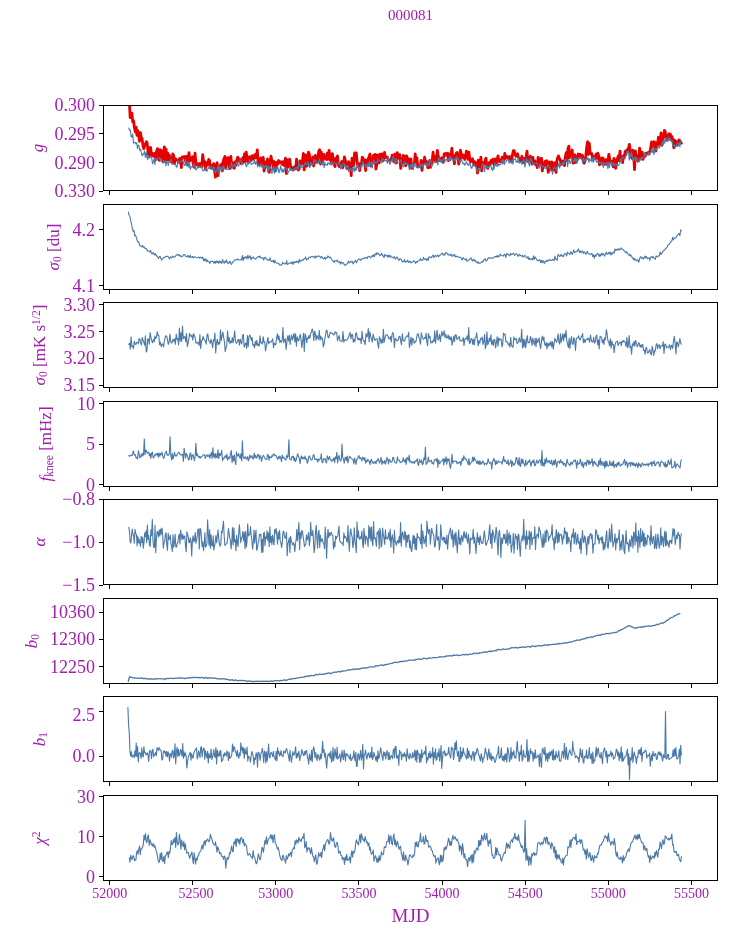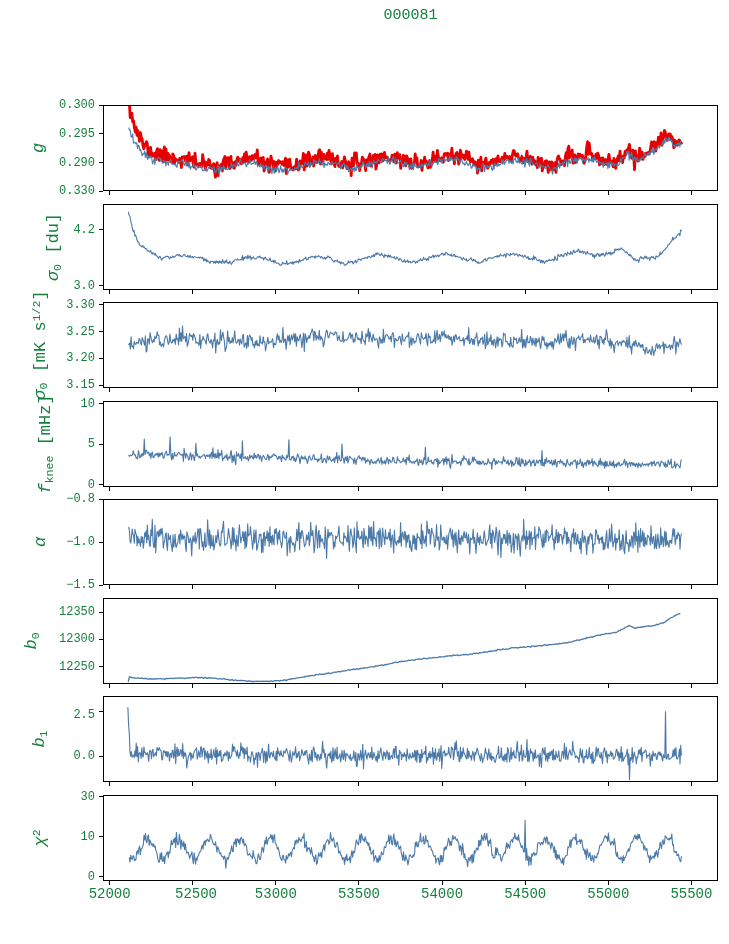--- a/index.html
+++ b/index.html
@@ -1,26 +1,26 @@
 <!DOCTYPE html>
 <html><head>
 <meta charset="utf-8">
 <style>
   html,body{margin:0;padding:0;background:#ffffff;}
   .figure{position:relative;width:729px;height:944px;background:#ffffff;
-          font-family:Liberation Mono, monospace;color:#15803d;overflow:hidden;}
+          font-family:Liberation Serif, serif;color:#a21caf;overflow:hidden;}
   .title{position:absolute;top:7px;left:103px;width:615px;text-align:center;
          font-size:15px;}
   .panel{position:absolute;left:103px;width:615px;height:86px;}
   .frame{position:absolute;left:0;top:0;width:615px;height:86px;
          border:1px solid #000;box-sizing:border-box;pointer-events:none;}
   svg.plot{position:absolute;left:0;top:0;display:block;}
   .ytick-mark{position:absolute;left:-4px;width:4px;height:1px;background:#000;}
   .ytick-label{position:absolute;left:-88px;width:80px;text-align:right;
-               font-size:12px;line-height:18px;}
+               font-size:18px;line-height:18px;}
   .xtick-mark{position:absolute;top:86px;width:1px;height:4px;background:#000;}
   .xtick-label{position:absolute;top:91px;width:70px;text-align:center;
                font-size:14px;}
   .ylabel{position:absolute;top:43px;white-space:nowrap;font-size:17px;
           transform:translate(-50%,-50%) rotate(-90deg);}
   .it{font-style:italic;}
   .sub{font-size:68%;vertical-align:-18%;}
   .sup{font-size:68%;vertical-align:40%;}
   .xlabel{position:absolute;top:905px;left:103px;width:615px;text-align:center;
           font-size:19px;}
@@ -54,21 +54,21 @@
         <div class="xtick-mark" style="left: 504.797px;"></div>
         <div class="xtick-mark" style="left: 587.905px;"></div>
         <div class="ylabel" style="left: -65px;"><span class="it">g</span></div>
       </div>
       <div class="panel" style="top: 203.5px;">
         <svg width="615" height="86" class="plot">
           <path d="M25.4,8.1L26.2,11.5L27.0,12.5L27.8,17.4L28.6,20.2L29.4,25.0L30.2,27.4L31.0,26.4L31.8,32.0L32.6,31.1L33.3,33.3L34.1,36.3L34.9,37.9L35.7,37.8L36.5,41.0L37.3,41.8L38.1,42.0L38.9,43.0L39.7,41.4L40.5,43.4L41.3,42.9L42.0,44.6L42.8,44.6L43.6,44.7L44.4,47.0L45.2,46.9L46.0,47.5L46.8,48.0L47.6,46.3L48.4,49.2L49.2,50.1L50.0,48.6L50.7,49.1L51.5,51.0L52.3,49.4L53.1,51.5L53.9,52.0L54.7,52.8L55.5,54.4L56.3,52.8L57.1,52.3L57.9,54.4L58.7,56.3L59.4,54.3L60.2,54.3L61.0,53.4L61.8,53.4L62.6,52.6L63.4,52.2L64.2,52.5L65.0,52.3L65.8,53.7L66.6,54.9L67.4,52.8L68.2,53.8L68.9,53.6L69.7,52.0L70.5,53.1L71.3,52.9L72.1,52.7L72.9,51.5L73.7,51.0L74.5,50.3L75.3,51.5L76.1,50.5L76.9,52.2L77.6,51.6L78.4,52.6L79.2,52.8L80.0,51.5L80.8,50.5L81.6,50.5L82.4,52.1L83.2,52.5L84.0,52.6L84.8,51.3L85.6,53.2L86.3,53.4L87.1,51.3L87.9,53.4L88.7,53.2L89.5,52.4L90.3,53.9L91.1,52.7L91.9,52.8L92.7,53.2L93.5,53.5L94.3,53.7L95.1,53.4L95.8,53.0L96.6,54.1L97.4,53.1L98.2,53.7L99.0,54.3L99.8,53.2L100.6,56.9L101.4,54.9L102.2,56.9L103.0,54.8L103.8,57.9L104.5,56.3L105.3,57.8L106.1,57.7L106.9,59.4L107.7,57.2L108.5,57.5L109.3,57.4L110.1,57.5L110.9,59.3L111.7,57.4L112.5,59.2L113.2,56.7L114.0,58.6L114.8,57.4L115.6,59.3L116.4,56.9L117.2,58.7L118.0,57.4L118.8,59.5L119.6,55.5L120.4,57.9L121.2,59.3L121.9,57.1L122.7,58.2L123.5,55.9L124.3,59.1L125.1,58.5L125.9,59.6L126.7,57.2L127.5,58.2L128.3,60.4L129.1,59.2L129.9,57.8L130.7,57.3L131.4,56.4L132.2,55.7L133.0,55.7L133.8,56.0L134.6,54.9L135.4,56.0L136.2,56.0L137.0,56.0L137.8,55.5L138.6,55.8L139.4,51.5L140.1,56.7L140.9,53.0L141.7,54.7L142.5,52.7L143.3,52.8L144.1,54.9L144.9,51.1L145.7,54.3L146.5,52.9L147.3,51.8L148.1,55.8L148.8,53.6L149.6,54.1L150.4,52.9L151.2,54.3L152.0,54.8L152.8,55.2L153.6,54.0L154.4,53.1L155.2,52.5L156.0,53.5L156.8,51.9L157.6,53.8L158.3,53.9L159.1,54.2L159.9,53.7L160.7,56.2L161.5,53.7L162.3,53.2L163.1,55.0L163.9,55.1L164.7,56.1L165.5,56.0L166.3,56.2L167.0,53.9L167.8,56.9L168.6,57.5L169.4,57.5L170.2,56.2L171.0,59.0L171.8,56.3L172.6,58.0L173.4,59.3L174.2,59.1L175.0,59.2L175.7,59.2L176.5,61.0L177.3,60.9L178.1,61.4L178.9,60.4L179.7,58.3L180.5,59.7L181.3,59.7L182.1,59.6L182.9,60.0L183.7,56.7L184.4,60.5L185.2,60.0L186.0,59.4L186.8,59.2L187.6,58.5L188.4,59.4L189.2,57.7L190.0,60.4L190.8,57.8L191.6,58.8L192.4,57.5L193.2,58.4L193.9,57.1L194.7,57.7L195.5,58.9L196.3,55.5L197.1,57.8L197.9,56.5L198.7,56.6L199.5,55.8L200.3,56.1L201.1,54.8L201.9,54.5L202.6,53.0L203.4,55.9L204.2,55.1L205.0,55.4L205.8,53.2L206.6,53.3L207.4,53.6L208.2,52.7L209.0,52.1L209.8,53.0L210.6,52.9L211.3,52.6L212.1,54.3L212.9,51.9L213.7,53.0L214.5,52.8L215.3,51.9L216.1,52.1L216.9,52.6L217.7,54.0L218.5,52.5L219.3,53.3L220.0,54.6L220.8,54.7L221.6,53.3L222.4,55.4L223.2,53.5L224.0,54.0L224.8,51.9L225.6,52.6L226.4,53.7L227.2,53.0L228.0,54.2L228.8,55.4L229.5,56.8L230.3,57.1L231.1,58.3L231.9,56.4L232.7,56.7L233.5,57.2L234.3,56.0L235.1,58.3L235.9,58.3L236.7,57.7L237.5,60.1L238.2,57.9L239.0,59.3L239.8,58.8L240.6,58.9L241.4,61.2L242.2,60.9L243.0,61.0L243.8,59.7L244.6,59.7L245.4,57.0L246.2,58.9L246.9,58.4L247.7,57.4L248.5,58.0L249.3,57.4L250.1,59.9L250.9,58.3L251.7,57.5L252.5,56.2L253.3,58.9L254.1,57.4L254.9,56.2L255.7,54.9L256.4,55.4L257.2,55.3L258.0,56.5L258.8,54.9L259.6,54.8L260.4,54.3L261.2,54.6L262.0,53.6L262.8,53.9L263.6,53.7L264.4,54.3L265.1,52.3L265.9,52.5L266.7,52.8L267.5,53.8L268.3,52.8L269.1,51.6L269.9,52.8L270.7,50.5L271.5,52.5L272.3,50.2L273.1,49.0L273.8,50.8L274.6,48.9L275.4,49.8L276.2,50.3L277.0,51.6L277.8,51.0L278.6,49.3L279.4,51.3L280.2,51.8L281.0,53.6L281.8,50.3L282.5,51.9L283.3,51.7L284.1,51.3L284.9,53.2L285.7,51.0L286.5,52.9L287.3,51.4L288.1,53.4L288.9,52.9L289.7,53.4L290.5,53.9L291.3,52.6L292.0,54.6L292.8,55.1L293.6,53.0L294.4,53.7L295.2,55.1L296.0,56.4L296.8,54.6L297.6,54.7L298.4,56.0L299.2,57.7L300.0,57.4L300.7,57.6L301.5,55.6L302.3,58.4L303.1,57.4L303.9,57.8L304.7,56.1L305.5,58.5L306.3,57.7L307.1,57.3L307.9,59.0L308.7,58.1L309.4,58.1L310.2,57.3L311.0,56.8L311.8,57.8L312.6,59.3L313.4,57.6L314.2,58.3L315.0,56.7L315.8,56.8L316.6,56.8L317.4,54.6L318.1,56.0L318.9,56.4L319.7,56.2L320.5,53.3L321.3,55.4L322.1,55.1L322.9,54.8L323.7,56.4L324.5,54.5L325.3,56.3L326.1,52.6L326.9,53.1L327.6,53.4L328.4,53.6L329.2,52.3L330.0,51.0L330.8,53.7L331.6,52.1L332.4,51.4L333.2,52.7L334.0,52.0L334.8,51.0L335.6,52.7L336.3,51.8L337.1,51.0L337.9,50.5L338.7,49.4L339.5,49.2L340.3,51.1L341.1,49.9L341.9,51.1L342.7,48.6L343.5,48.6L344.3,49.3L345.0,50.9L345.8,50.3L346.6,51.0L347.4,51.4L348.2,50.0L349.0,52.3L349.8,52.1L350.6,50.8L351.4,50.4L352.2,53.0L353.0,51.9L353.8,52.8L354.5,52.6L355.3,53.1L356.1,53.1L356.9,53.2L357.7,53.3L358.5,54.9L359.3,56.0L360.1,53.6L360.9,54.6L361.7,55.2L362.5,55.8L363.2,54.7L364.0,57.3L364.8,56.7L365.6,56.2L366.4,55.5L367.2,54.9L368.0,53.8L368.8,55.7L369.6,57.0L370.4,55.2L371.2,56.8L371.9,55.8L372.7,57.8L373.5,57.5L374.3,59.1L375.1,57.8L375.9,59.4L376.7,59.1L377.5,59.0L378.3,58.4L379.1,57.2L379.9,58.2L380.6,55.9L381.4,55.6L382.2,54.6L383.0,57.1L383.8,56.8L384.6,55.1L385.4,53.8L386.2,54.3L387.0,53.8L387.8,54.1L388.6,54.0L389.4,54.1L390.1,54.1L390.9,53.4L391.7,52.5L392.5,52.6L393.3,53.0L394.1,51.4L394.9,53.2L395.7,51.7L396.5,52.3L397.3,50.0L398.1,51.1L398.8,51.8L399.6,51.8L400.4,52.1L401.2,50.3L402.0,50.5L402.8,53.5L403.6,49.7L404.4,49.7L405.2,50.5L406.0,50.9L406.8,51.9L407.5,49.3L408.3,50.7L409.1,50.3L409.9,49.8L410.7,49.1L411.5,51.4L412.3,50.9L413.1,49.7L413.9,49.9L414.7,51.7L415.5,52.2L416.3,50.3L417.0,51.0L417.8,51.8L418.6,52.1L419.4,51.3L420.2,53.2L421.0,52.6L421.8,51.3L422.6,52.1L423.4,53.9L424.2,53.9L425.0,52.5L425.7,55.4L426.5,54.2L427.3,55.7L428.1,54.9L428.9,54.5L429.7,56.1L430.5,51.9L431.3,55.4L432.1,52.9L432.9,54.1L433.7,55.9L434.4,56.1L435.2,56.8L436.0,55.8L436.8,55.9L437.6,58.6L438.4,56.2L439.2,58.8L440.0,56.4L440.8,58.3L441.6,59.3L442.4,57.3L443.1,57.6L443.9,56.3L444.7,57.4L445.5,56.5L446.3,55.4L447.1,56.4L447.9,56.4L448.7,56.5L449.5,55.3L450.3,55.8L451.1,56.9L451.9,52.1L452.6,54.7L453.4,55.7L454.2,56.2L455.0,50.4L455.8,51.3L456.6,52.5L457.4,51.8L458.2,50.3L459.0,52.3L459.8,51.6L460.6,52.7L461.3,49.9L462.1,49.8L462.9,49.6L463.7,51.9L464.5,48.1L465.3,49.2L466.1,49.5L466.9,50.6L467.7,47.6L468.5,49.1L469.3,50.4L470.0,48.4L470.8,46.0L471.6,48.7L472.4,48.1L473.2,47.3L474.0,47.7L474.8,46.0L475.6,45.2L476.4,48.4L477.2,46.9L478.0,48.8L478.7,47.7L479.5,46.9L480.3,49.4L481.1,47.8L481.9,48.1L482.7,50.3L483.5,49.4L484.3,47.3L485.1,49.6L485.9,49.7L486.7,50.1L487.5,50.6L488.2,49.6L489.0,49.5L489.8,52.7L490.6,50.8L491.4,54.1L492.2,51.0L493.0,52.2L493.8,50.2L494.6,49.3L495.4,50.4L496.2,52.6L496.9,50.2L497.7,52.1L498.5,49.6L499.3,51.0L500.1,49.2L500.9,50.8L501.7,52.2L502.5,50.0L503.3,48.1L504.1,50.2L504.9,50.0L505.6,48.5L506.4,49.8L507.2,47.9L508.0,51.0L508.8,48.8L509.6,49.8L510.4,48.0L511.2,49.0L512.0,44.9L512.8,46.6L513.6,45.4L514.4,45.0L515.1,46.1L515.9,44.8L516.7,45.8L517.5,45.0L518.3,43.9L519.1,45.3L519.9,45.4L520.7,46.5L521.5,46.8L522.3,48.4L523.1,48.6L523.8,47.7L524.6,49.6L525.4,50.2L526.2,51.8L527.0,50.1L527.8,52.1L528.6,51.8L529.4,54.3L530.2,54.0L531.0,56.2L531.8,54.5L532.5,55.6L533.3,57.0L534.1,56.1L534.9,55.8L535.7,58.3L536.5,55.5L537.3,52.8L538.1,52.8L538.9,54.5L539.7,53.6L540.5,55.1L541.2,53.8L542.0,52.0L542.8,54.1L543.6,52.6L544.4,54.8L545.2,54.1L546.0,53.6L546.8,56.3L547.6,53.7L548.4,52.5L549.2,53.7L550.0,52.5L550.7,53.9L551.5,54.2L552.3,55.3L553.1,51.8L553.9,52.7L554.7,53.0L555.5,51.9L556.3,51.9L557.1,48.0L557.9,50.6L558.7,49.0L559.4,48.9L560.2,46.8L561.0,46.1L561.8,46.1L562.6,44.4L563.4,44.0L564.2,43.0L565.0,40.7L565.8,40.8L566.6,39.6L567.4,38.5L568.1,37.5L568.9,36.8L569.7,33.2L570.5,35.9L571.3,34.1L572.1,34.0L572.9,34.0L573.7,32.0L574.5,31.1L575.3,30.0L576.1,29.5L576.9,31.8L577.6,26.0L578.4,26.6" fill="none" stroke="#4b79a8" stroke-width="1.1" stroke-linejoin="round" stroke-linecap="round"></path>
         </svg>
         <div class="frame"></div>
         <div class="ytick-mark" style="top: 81.5909px;"></div>
-        <div class="ytick-label" style="top: 73.0909px;">3.0</div>
+        <div class="ytick-label" style="top: 73.0909px;">4.1</div>
         <div class="ytick-mark" style="top: 25.7468px;"></div>
         <div class="ytick-label" style="top: 17.2468px;">4.2</div>
         <div class="xtick-mark" style="left: 6.14865px;"></div>
         <div class="xtick-mark" style="left: 89.2568px;"></div>
         <div class="xtick-mark" style="left: 172.365px;"></div>
         <div class="xtick-mark" style="left: 255.473px;"></div>
         <div class="xtick-mark" style="left: 338.581px;"></div>
         <div class="xtick-mark" style="left: 421.689px;"></div>
         <div class="xtick-mark" style="left: 504.797px;"></div>
         <div class="xtick-mark" style="left: 587.905px;"></div>
@@ -142,21 +142,21 @@
       <div class="panel" style="top: 597.5px;">
         <svg width="615" height="86" class="plot">
           <path d="M25.3,83.4L26.4,79.0L27.5,78.9L28.6,79.5L29.7,79.8L30.8,79.8L31.9,80.0L33.0,80.2L34.1,80.2L35.2,80.0L36.3,80.3L37.4,80.3L38.5,79.9L39.6,80.5L40.7,80.5L41.8,80.5L42.9,80.4L44.1,81.0L45.2,81.1L46.3,80.7L47.4,81.0L48.5,80.8L49.6,81.1L50.7,80.9L51.8,81.1L52.9,80.6L54.0,80.8L55.1,80.9L56.2,80.7L57.3,80.6L58.4,80.9L59.5,80.8L60.6,80.8L61.7,81.6L62.8,80.6L63.9,80.5L65.1,80.7L66.2,80.4L67.3,80.4L68.4,80.4L69.5,80.3L70.6,80.6L71.7,80.0L72.8,80.4L73.9,80.2L75.0,80.1L76.1,79.9L77.2,80.1L78.3,79.9L79.4,80.2L80.5,80.2L81.6,80.7L82.7,80.2L83.8,80.2L84.9,79.8L86.1,80.1L87.2,79.5L88.3,79.9L89.4,79.5L90.5,79.4L91.6,79.6L92.7,79.4L93.8,79.3L94.9,80.0L96.0,79.4L97.1,79.9L98.2,79.4L99.3,79.4L100.4,80.3L101.5,80.0L102.6,79.4L103.7,80.3L104.8,80.0L105.9,80.0L107.1,80.0L108.2,79.9L109.3,79.9L110.4,80.4L111.5,80.1L112.6,80.2L113.7,80.7L114.8,80.8L115.9,80.7L117.0,80.8L118.1,80.9L119.2,81.1L120.3,80.6L121.4,80.6L122.5,81.5L123.6,81.4L124.7,81.3L125.8,82.0L126.9,81.8L128.1,82.1L129.2,81.5L130.3,82.5L131.4,82.3L132.5,81.9L133.6,82.5L134.7,82.6L135.8,82.4L136.9,82.7L138.0,82.3L139.1,82.5L140.2,82.7L141.3,82.7L142.4,82.9L143.5,82.9L144.6,83.6L145.7,83.0L146.8,83.0L147.9,83.3L149.0,83.5L150.2,83.4L151.3,83.5L152.4,83.4L153.5,83.1L154.6,83.5L155.7,83.2L156.8,83.6L157.9,83.2L159.0,83.7L160.1,83.2L161.2,83.5L162.3,83.1L163.4,83.4L164.5,83.2L165.6,83.5L166.7,83.3L167.8,83.0L168.9,83.2L170.0,83.5L171.2,82.7L172.3,82.7L173.4,82.9L174.5,82.6L175.6,82.7L176.7,83.0L177.8,82.4L178.9,82.6L180.0,82.3L181.1,82.0L182.2,81.8L183.3,82.7L184.4,81.8L185.5,81.3L186.6,81.3L187.7,80.9L188.8,81.0L189.9,80.5L191.0,80.7L192.2,80.5L193.3,80.2L194.4,79.8L195.5,79.8L196.6,79.7L197.7,79.4L198.8,79.4L199.9,79.1L201.0,79.2L202.1,78.3L203.2,78.5L204.3,78.2L205.4,77.8L206.5,78.0L207.6,77.7L208.7,77.5L209.8,77.7L210.9,77.6L212.0,77.1L213.2,76.4L214.3,76.7L215.4,76.8L216.5,75.9L217.6,76.3L218.7,76.4L219.8,76.2L220.9,76.3L222.0,75.9L223.1,75.4L224.2,75.7L225.3,74.9L226.4,75.1L227.5,75.6L228.6,75.1L229.7,74.9L230.8,74.2L231.9,74.1L233.0,74.3L234.2,73.9L235.3,73.7L236.4,73.5L237.5,74.0L238.6,73.1L239.7,73.0L240.8,73.1L241.9,72.9L243.0,72.6L244.1,72.3L245.2,71.7L246.3,72.2L247.4,71.9L248.5,71.7L249.6,71.5L250.7,70.9L251.8,71.7L252.9,71.0L254.0,71.0L255.2,70.8L256.3,71.2L257.4,70.4L258.5,70.5L259.6,70.1L260.7,69.9L261.8,70.0L262.9,69.9L264.0,69.8L265.1,69.5L266.2,69.1L267.3,68.9L268.4,68.9L269.5,68.8L270.6,68.8L271.7,68.9L272.8,67.6L273.9,67.8L275.0,68.0L276.2,67.4L277.3,67.4L278.4,67.0L279.5,66.9L280.6,67.7L281.7,66.9L282.8,66.4L283.9,66.6L285.0,66.1L286.1,65.9L287.2,65.7L288.3,65.4L289.4,65.0L290.5,65.0L291.6,64.4L292.7,64.0L293.8,64.6L294.9,64.4L296.0,63.7L297.1,63.9L298.3,63.2L299.4,63.5L300.5,63.3L301.6,63.1L302.7,63.1L303.8,63.0L304.9,62.5L306.0,62.1L307.1,62.3L308.2,62.2L309.3,62.1L310.4,62.1L311.5,62.4L312.6,61.4L313.7,61.3L314.8,61.3L315.9,60.9L317.0,61.1L318.1,61.3L319.3,61.2L320.4,60.2L321.5,60.4L322.6,60.4L323.7,60.8L324.8,60.5L325.9,59.9L327.0,60.2L328.1,60.1L329.2,59.9L330.3,59.5L331.4,59.7L332.5,59.7L333.6,59.6L334.7,59.4L335.8,59.2L336.9,58.7L338.0,58.8L339.1,58.8L340.3,58.9L341.4,58.9L342.5,58.4L343.6,57.9L344.7,58.1L345.8,57.9L346.9,57.7L348.0,57.8L349.1,58.0L350.2,56.9L351.3,57.4L352.4,57.4L353.5,57.2L354.6,56.9L355.7,57.6L356.8,57.4L357.9,57.1L359.0,56.9L360.1,56.5L361.3,56.8L362.4,56.4L363.5,56.5L364.6,56.8L365.7,56.7L366.8,56.1L367.9,56.1L369.0,56.0L370.1,55.8L371.2,55.1L372.3,55.7L373.4,55.0L374.5,55.4L375.6,55.5L376.7,54.6L377.8,54.9L378.9,54.7L380.0,54.3L381.1,54.0L382.3,54.0L383.4,54.1L384.5,54.1L385.6,53.4L386.7,53.1L387.8,53.7L388.9,52.8L390.0,53.1L391.1,52.8L392.2,52.4L393.3,52.9L394.4,51.5L395.5,51.7L396.6,51.5L397.7,51.8L398.8,51.6L399.9,50.9L401.0,51.2L402.1,51.4L403.3,51.1L404.4,51.1L405.5,51.1L406.6,50.5L407.7,50.2L408.8,49.7L409.9,49.7L411.0,49.9L412.1,49.7L413.2,49.5L414.3,50.1L415.4,49.7L416.5,49.5L417.6,49.2L418.7,49.4L419.8,49.0L420.9,48.8L422.0,49.3L423.1,49.1L424.2,48.7L425.4,48.7L426.5,48.6L427.6,49.3L428.7,48.0L429.8,48.2L430.9,48.2L432.0,48.7L433.1,48.2L434.2,48.1L435.3,47.6L436.4,47.6L437.5,47.8L438.6,47.7L439.7,47.8L440.8,47.1L441.9,46.7L443.0,47.1L444.1,47.4L445.2,46.6L446.4,46.8L447.5,46.6L448.6,46.6L449.7,46.3L450.8,46.3L451.9,46.4L453.0,46.0L454.1,45.9L455.2,46.1L456.3,45.3L457.4,45.6L458.5,45.6L459.6,45.1L460.7,45.2L461.8,44.9L462.9,45.0L464.0,44.6L465.1,44.8L466.2,44.0L467.4,44.1L468.5,44.1L469.6,43.5L470.7,43.0L471.8,42.9L472.9,42.5L474.0,42.2L475.1,42.0L476.2,42.4L477.3,41.7L478.4,41.5L479.5,41.2L480.6,41.0L481.7,40.4L482.8,40.7L483.9,39.5L485.0,39.7L486.1,39.6L487.2,39.1L488.4,38.9L489.5,39.3L490.6,38.4L491.7,38.4L492.8,37.7L493.9,37.4L495.0,37.4L496.1,37.2L497.2,37.4L498.3,36.4L499.4,36.3L500.5,36.3L501.6,36.1L502.7,35.5L503.8,35.7L504.9,35.7L506.0,35.4L507.1,35.7L508.2,35.2L509.4,34.8L510.5,34.7L511.6,34.3L512.7,34.6L513.8,34.2L514.9,33.5L516.0,32.6L517.1,32.6L518.2,31.6L519.3,31.2L520.4,30.8L521.5,30.1L522.6,29.3L523.7,28.7L524.8,28.5L525.9,27.5L527.0,27.9L528.1,28.5L529.2,28.8L530.4,29.6L531.5,30.1L532.6,30.0L533.7,30.1L534.8,29.3L535.9,29.3L537.0,29.3L538.1,29.0L539.2,29.0L540.3,29.0L541.4,28.3L542.5,28.5L543.6,28.1L544.7,28.2L545.8,27.9L546.9,28.0L548.0,28.4L549.1,27.7L550.2,27.6L551.4,27.5L552.5,27.1L553.6,26.3L554.7,26.5L555.8,26.3L556.9,25.7L558.0,25.1L559.1,24.8L560.2,25.2L561.3,24.3L562.4,23.8L563.5,22.7L564.6,22.2L565.7,21.3L566.8,20.6L567.9,19.7L569.0,19.4L570.1,19.0L571.2,18.0L572.3,17.7L573.5,16.9L574.6,16.2L575.7,16.1L576.8,15.6" fill="none" stroke="#4b79a8" stroke-width="1.3" stroke-linejoin="round" stroke-linecap="round"></path>
         </svg>
         <div class="frame"></div>
         <div class="ytick-mark" style="top: 68.6266px;"></div>
         <div class="ytick-label" style="top: 60.1266px;">12250</div>
         <div class="ytick-mark" style="top: 41.4114px;"></div>
         <div class="ytick-label" style="top: 32.9114px;">12300</div>
         <div class="ytick-mark" style="top: 14.1962px;"></div>
-        <div class="ytick-label" style="top: 5.6962px;">12350</div>
+        <div class="ytick-label" style="top: 5.6962px;">10360</div>
         <div class="xtick-mark" style="left: 6.14865px;"></div>
         <div class="xtick-mark" style="left: 89.2568px;"></div>
         <div class="xtick-mark" style="left: 172.365px;"></div>
         <div class="xtick-mark" style="left: 255.473px;"></div>
         <div class="xtick-mark" style="left: 338.581px;"></div>
         <div class="xtick-mark" style="left: 421.689px;"></div>
         <div class="xtick-mark" style="left: 504.797px;"></div>
         <div class="xtick-mark" style="left: 587.905px;"></div>
         <div class="ylabel" style="left: -71px;"><span class="it">b</span><span class="sub">0</span></div>
       </div>
@@ -202,13 +202,14 @@
         <div class="xtick-label" style="left: 304.081px;">54000</div>
         <div class="xtick-mark" style="left: 421.689px;"></div>
         <div class="xtick-label" style="left: 387.189px;">54500</div>
         <div class="xtick-mark" style="left: 504.797px;"></div>
         <div class="xtick-label" style="left: 470.297px;">55000</div>
         <div class="xtick-mark" style="left: 587.905px;"></div>
         <div class="xtick-label" style="left: 553.405px;">55500</div>
         <div class="ylabel" style="left: -63px;"><span class="it">χ</span><span class="sup">2</span></div>
       </div>
     </div>
+  <div class="xlabel">MJD</div>
 </div>
 
 </body></html>

